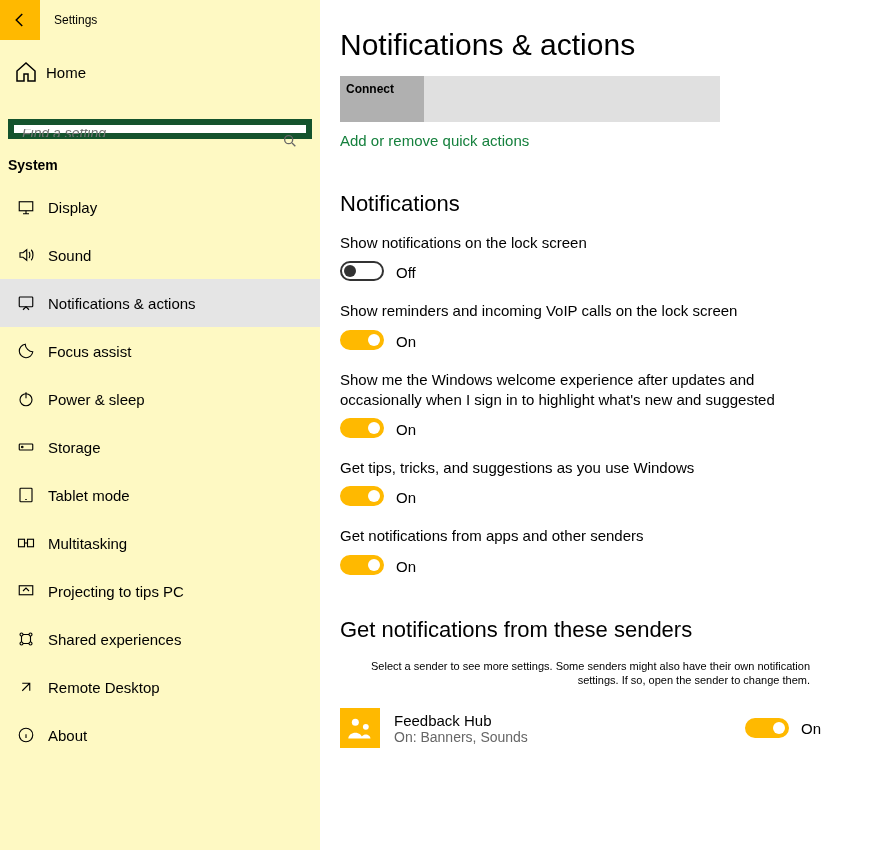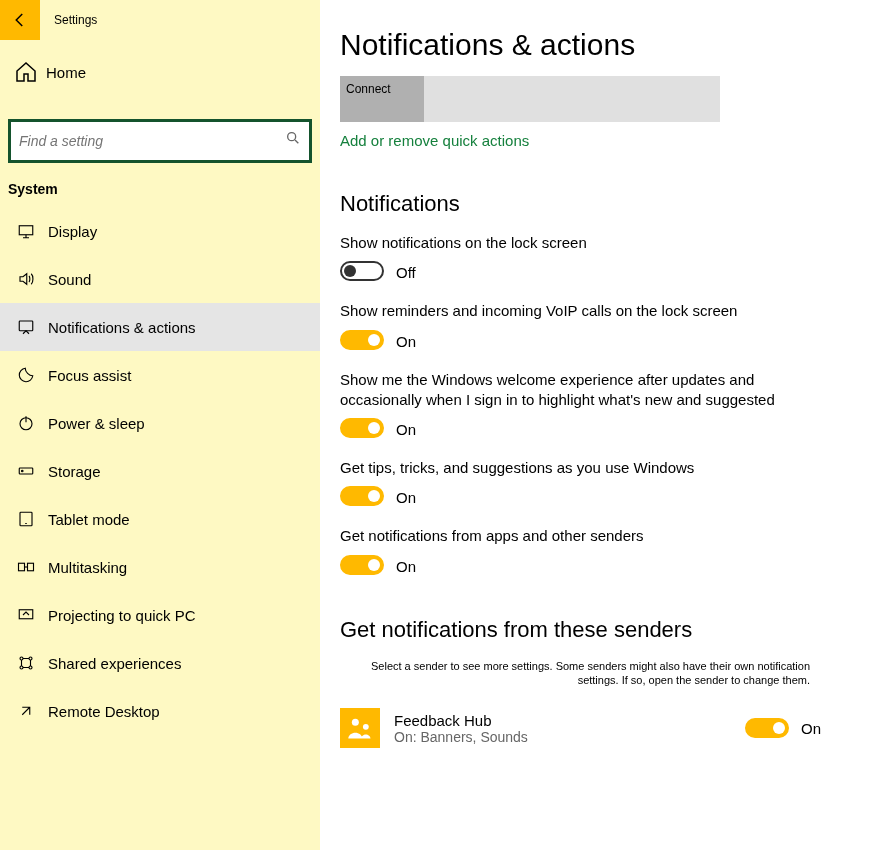--- a/index.html
+++ b/index.html
@@ -48,23 +48,23 @@
     margin-top: 12px;
     cursor: pointer;
   }
   .home-row .icon-slot { width: 24px; display:flex; align-items:center; }
   .home-row .lbl { margin-left: 8px; font-size: 15px; }
   .search-wrap {
     margin: 12px 8px 0 8px;
   }
   .search-box {
     position: relative;
-    border: 3px solid #14532d;
+    border: 6px solid #14532d;
     background: #fff;
-    height: 44px;
+    height: 20px;
     margin-top: 27px;
   }
   .search-input {
     border: none;
     outline: none;
     width: calc(100% - 34px);
     height: 100%;
     padding: 0 8px;
     font-size: 14px;
     font-style: italic;
@@ -122,20 +122,21 @@
     font-size: 30px;
     font-weight: 400;
     margin: 0 0 14px 0;
   }
   .qa-box {
     background: #e0e0e0;
     height: 46px;
     width: 380px;
     display:flex;
     align-items:flex-start;
+    font-weight:bold;
   }
   .qa-tile {
     background: #b0b0b0;
     height: 46px;
     width: 84px;
     display:flex;
     align-items:flex-start;
     padding: 6px 6px;
     font-size: 12px;
   }
@@ -328,41 +329,50 @@
         </span>
       <span class="lbl">Multitasking</span>
     </div>
     <div class="nav-item">
       <span class="icon-slot">
           <svg viewBox="0 0 24 24" fill="none" stroke="#000" stroke-width="1.5">
             <rect x="3" y="5" width="18" height="12"></rect>
             <path d="M8 12l4-4 4 4"></path>
           </svg>
         </span>
-      <span class="lbl">Projecting to quick PC</span>
+      <span class="lbl">Projecting to tips PC</span>
     </div>
     <div class="nav-item">
       <span class="icon-slot">
           <svg viewBox="0 0 24 24" fill="none" stroke="#000" stroke-width="1.5">
             <circle cx="6" cy="6" r="2"></circle>
             <circle cx="18" cy="6" r="2"></circle>
             <circle cx="6" cy="18" r="2"></circle>
             <circle cx="18" cy="18" r="2"></circle>
             <path d="M8 6h8M6 8v8M18 8v8M8 18h8"></path>
           </svg>
         </span>
       <span class="lbl">Shared experiences</span>
     </div>
     <div class="nav-item">
       <span class="icon-slot">
           <svg viewBox="0 0 24 24" fill="none" stroke="#000" stroke-width="1.5">
             <path d="M7 17L17 7M7 7h10v10"></path>
           </svg>
         </span>
       <span class="lbl">Remote Desktop</span>
+    </div>
+    <div class="nav-item">
+      <span class="icon-slot">
+          <svg viewBox="0 0 24 24" fill="none" stroke="#000" stroke-width="1.5">
+            <circle cx="12" cy="12" r="9"></circle>
+            <path d="M12 8h.01M12 11v5"></path>
+          </svg>
+        </span>
+      <span class="lbl">About</span>
     </div>
   </div>
 </div>
 
 <div class="content">
   <h1 class="page-title">Notifications &amp; actions</h1>
 
   <div class="qa-box">
     <div class="qa-tile">
       <span>Connect</span>

